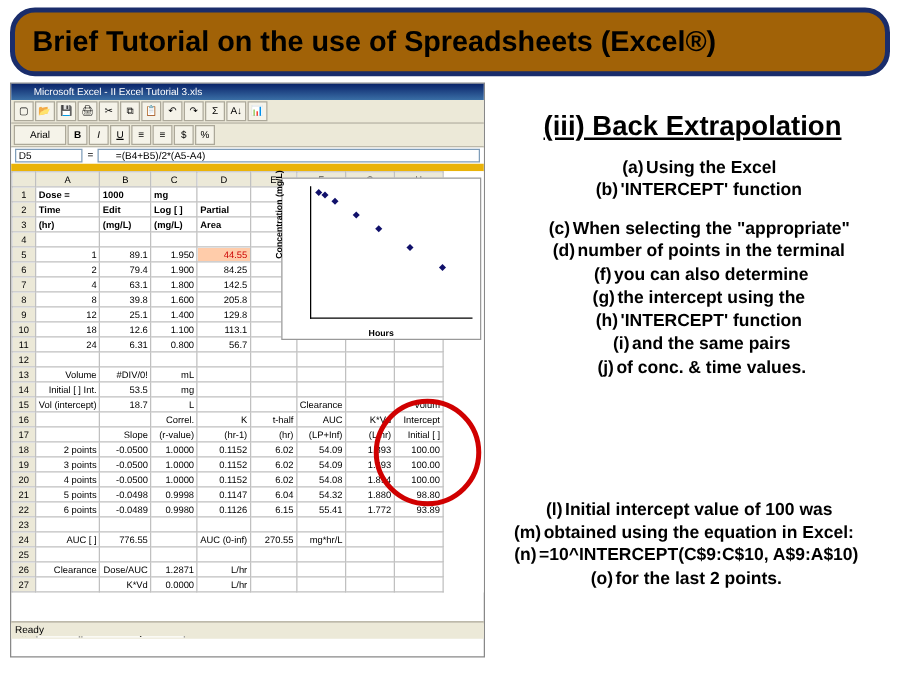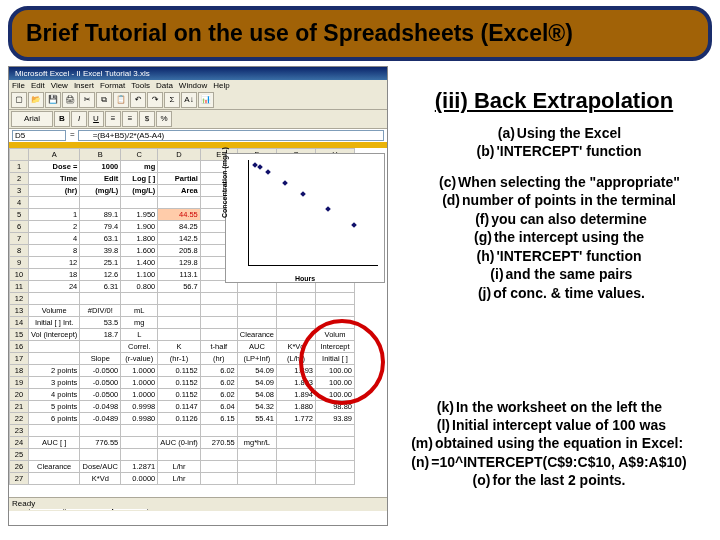--- a/index.html
+++ b/index.html
@@ -1,35 +1,35 @@
 <!DOCTYPE html>
 <html><head>
 <meta charset="utf-8">
 <style>
 body{margin:0;font-family:Arial,sans-serif;background:#fff;width:720px;height:540px;overflow:hidden;position:relative}
 .title-box{border:4px solid #1a2d6b;border-radius:20px;margin:6px 8px 4px;padding:10px 14px;background:#a16207}
 .title-box h1{margin:0;font-size:23px;font-weight:bold;font-family:Arial,sans-serif}
 .excel-area{position:absolute;left:8px;top:66px;width:378px;height:458px;font-family:Tahoma,sans-serif;font-size:8px;border:1px solid #888}
-.ex-titlebar{background:linear-gradient(#0a246a,#3a6ea5);color:#fff;padding:2px 6px;font-size:8px}
+.ex-titlebar{background:linear-gradient(#0a246a,#3a6ea5);color:#fff;padding:2px 18px;font-size:8px}
 .ex-menubar{background:#ece9d8;padding:1px 3px;font-size:8px;color:#000}
 .ex-menubar span{margin-right:6px}
 .ex-toolbar{background:#ece9d8;padding:1px 2px;border-bottom:1px solid #aca899;display:flex;gap:1px}
 .ex-toolbar .tb{width:14px;height:14px;border:1px solid #aca899;background:#f5f3e9;font-size:8px;text-align:center;line-height:14px}
 .ex-formula{background:#fff;padding:1px 3px;border-bottom:6px solid #eab308;font-size:8px;display:flex}
 .ex-formula .cell-ref{width:48px;border:1px solid #7f9db9;padding:0 2px;margin-right:4px}
 .ex-formula .fx{margin-right:3px}
 .ex-formula .fval{border:1px solid #7f9db9;padding:0 14px;flex:1}
 .ex-grid{background:#fff;position:relative}
 .ex-grid table{border-collapse:collapse;font-size:7.5px}
 .ex-grid th,.ex-grid td{border:1px solid #c0c0c0;padding:0 2px;height:11px;text-align:right;white-space:nowrap;overflow:hidden}
 .ex-grid th{background:#ece9d8;text-align:center;font-weight:normal}
 .ex-grid th.rh{width:14px}
 .ex-grid .hl{background:#ffccaa;color:#cc0000;font-weight:normal}
-.ex-grid .lh{text-align:center}
-.ex-grid .ch{text-align:right;font-weight:bold}
+.ex-grid .lh{text-align:right}
+.ex-grid .ch{text-align:left;font-weight:bold}
 .ex-grid .cw0{width:36px}
 .ex-grid .cw1{width:36px}
 .ex-grid .cw2{width:32px}
 .ex-grid .cw3{width:32px}
 .ex-grid .cw4{width:32px}
 .ex-grid .cw5{width:32px}
 .ex-grid .cw6{width:34px}
 .ex-grid .cw7{width:34px}
 .chart-overlay{position:absolute;left:216px;top:5px;width:158px;height:128px;background:#fff;border:1px solid #999}
 .chart-overlay .ylab{position:absolute;left:-2px;top:50%;transform:rotate(-90deg) translate(0,-50%);transform-origin:left top;font-size:7px;font-weight:bold}
@@ -51,21 +51,20 @@
 </style>
 </head>
 <body>
 
 <div class="title-box">
   <h1>Brief Tutorial on the use of Spreadsheets (Excel®)</h1>
 </div>
 
 <div class="excel-area">
   <div class="ex-titlebar">Microsoft Excel - II Excel Tutorial 3.xls</div>
-  <div class="ex-menubar" id="menubar"><span>File</span><span>Edit</span><span>View</span><span>Insert</span><span>Format</span><span>Tools</span><span>Data</span><span>Window</span><span>Help</span></div>
   <div class="ex-toolbar">
     <span class="tb">▢</span>
     <span class="tb">📂</span>
     <span class="tb">💾</span>
     <span class="tb">🖨</span>
     <span class="tb">✂</span>
     <span class="tb">⧉</span>
     <span class="tb">📋</span>
     <span class="tb">↶</span>
     <span class="tb">↷</span>
@@ -431,18 +430,17 @@
       <div class="row"><span class="tag">(c)</span>When selecting the "appropriate"</div>
       <div class="row"><span class="tag">(d)</span>number of points in the terminal</div>
       <div class="row"><span class="tag">(f)</span>you can also determine</div>
       <div class="row"><span class="tag">(g)</span>the intercept using the</div>
       <div class="row"><span class="tag">(h)</span>'INTERCEPT' function</div>
       <div class="row"><span class="tag">(i)</span>and the same pairs</div>
       <div class="row"><span class="tag">(j)</span>of conc. &amp; time values.</div>
     </div>
 </div>
 <div class="para2" id="bc">
-    <div class="row"><span class="tag">(k)</span>In the worksheet on the left the</div>
     <div class="row"><span class="tag">(l)</span>Initial intercept value of 100 was</div>
     <div class="row"><span class="tag">(m)</span>obtained using the equation in Excel:</div>
     <div class="row"><span class="tag">(n)</span>=10^INTERCEPT(C$9:C$10, A$9:A$10)</div>
     <div class="row"><span class="tag">(o)</span>for the last 2 points.</div>
   </div>
 
 </body></html>

